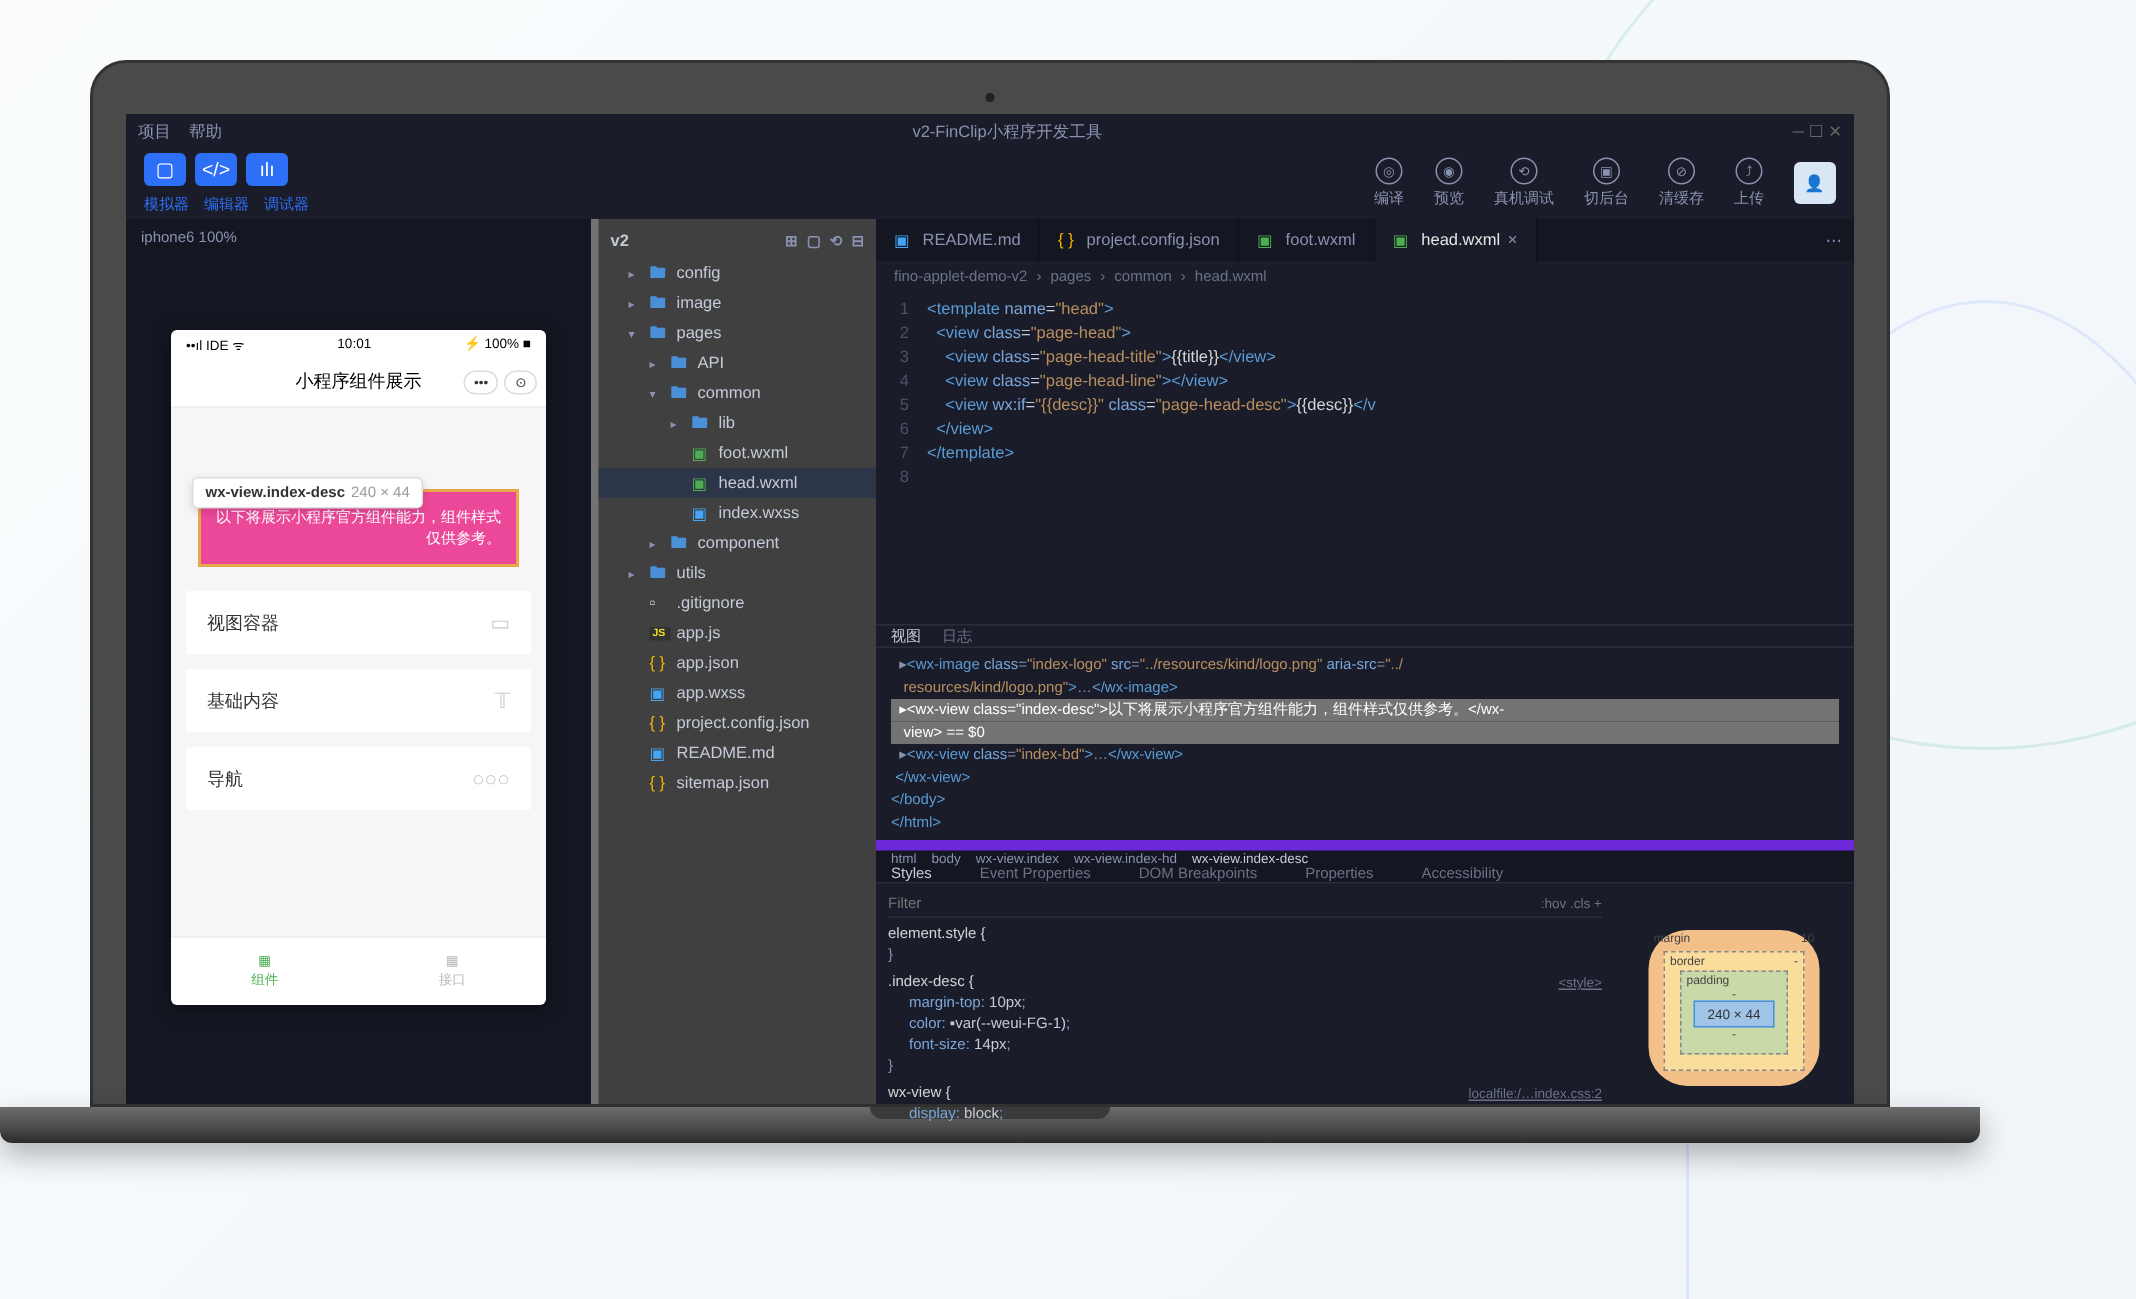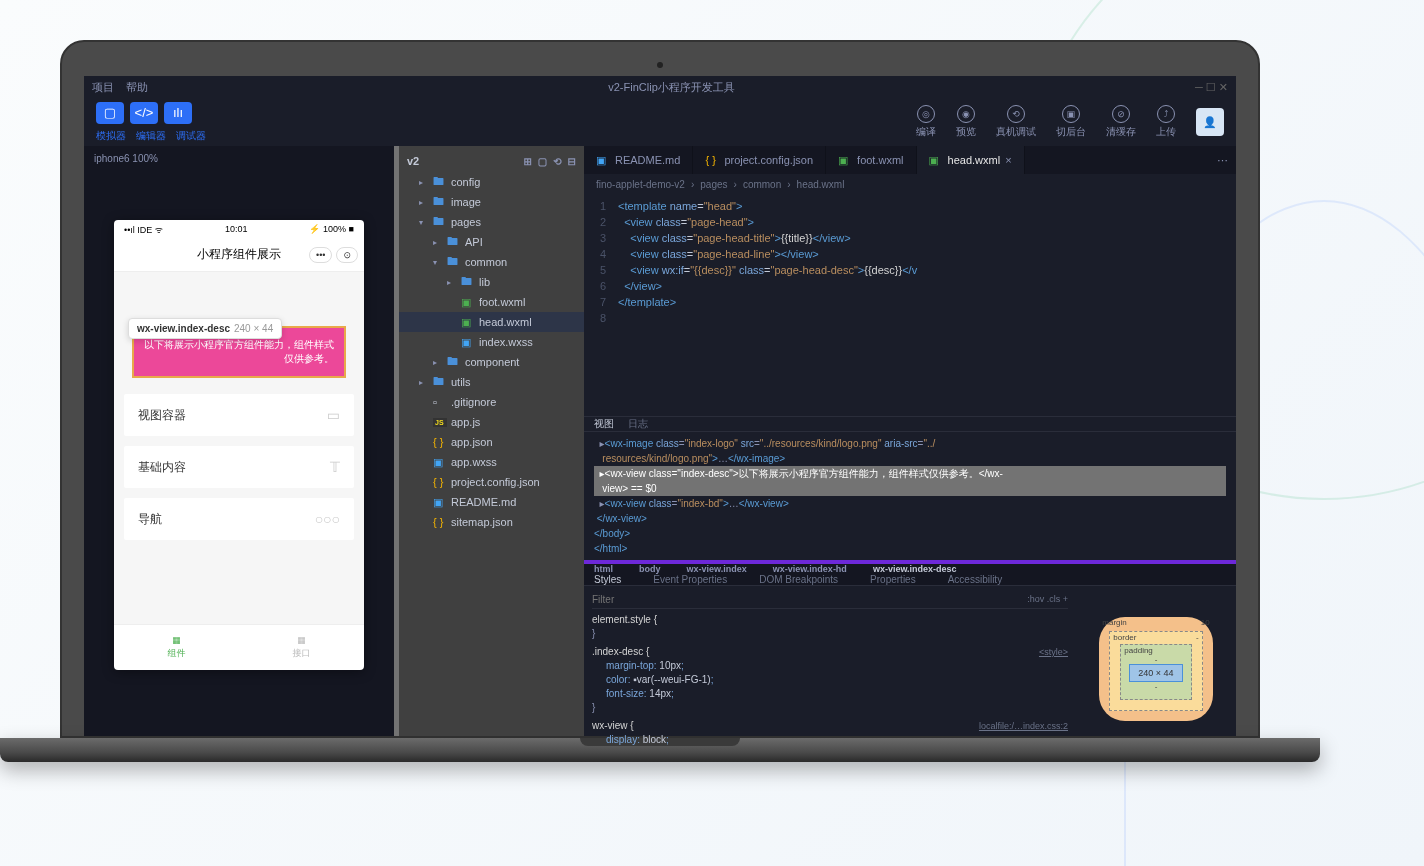--- a/index.html
+++ b/index.html
@@ -85,21 +85,21 @@
 
 .devtools { height: 320px; border-top: 1px solid #2a2d3a; display: flex; flex-direction: column; background: #1a1d29; }
 .dt-tabs { height: 22px; display: flex; align-items: center; gap: 14px; padding: 0 10px; color: #6a7288; font-size: 10px; border-bottom: 1px solid #2a2d3a; }
 .dt-tab.active { color: #c4cad8; }
 .dt-dom { padding: 4px 10px; font-family: Consolas, monospace; font-size: 10px; line-height: 15px; color: #8a92b2; }
 .dom-line { white-space: pre; }
 .dom-line.selected { background: #737373; color: #fff; }
 .dom-tag { color: #5a9bd4; }
 .dom-attr { color: #7aa6da; }
 .dom-str { color: #b98e5f; }
-.dt-crumbs { height: 18px; display: flex; align-items: center; gap: 26px; padding: 0 10px; background: #141621; font-size: 9px; color: #8a92b2; border-top: 4px solid #6d28d9; font-weight: bold; }
+.dt-crumbs { height: 18px; display: flex; align-items: center; gap: 10px; padding: 0 10px; background: #141621; font-size: 9px; color: #8a92b2; border-top: 7px solid #6d28d9; }
 .dt-crumb.active { color: #c4cad8; }
 .dt-panels { height: 20px; display: flex; align-items: center; gap: 32px; padding: 0 10px; font-size: 10px; color: #6a7288; background: #141621; border-bottom: 1px solid #2a2d3a; }
 .dt-panel.active { color: #c4cad8; }
 .dt-bottom { flex: 1; display: flex; }
 .styles-pane { flex: 1; padding: 4px 8px; font-family: Consolas, monospace; font-size: 10px; line-height: 14px; color: #8a92b2; }
 .filter-row { display: flex; border-bottom: 1px solid #2a2d3a; padding: 2px 0; }
 .filter-row input { background: transparent; border: none; color: #6a7288; font-size: 10px; flex: 1; outline: none; }
 .filter-controls { color: #6a7288; font-size: 9px; }
 .css-rule { margin-top: 4px; }
 .css-sel { color: #d4d4d4; }

